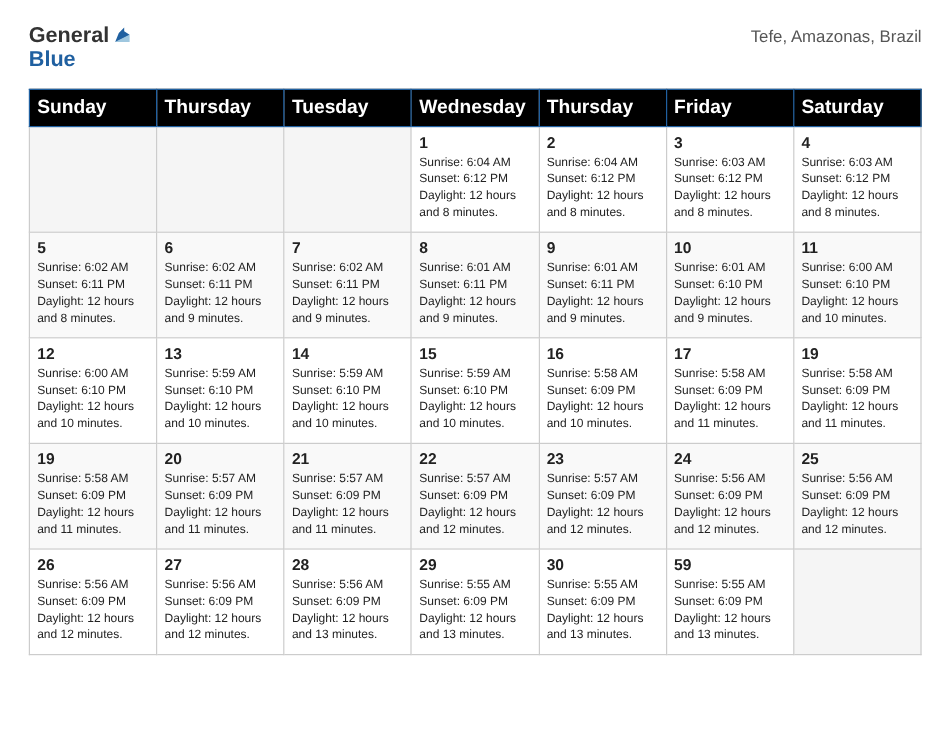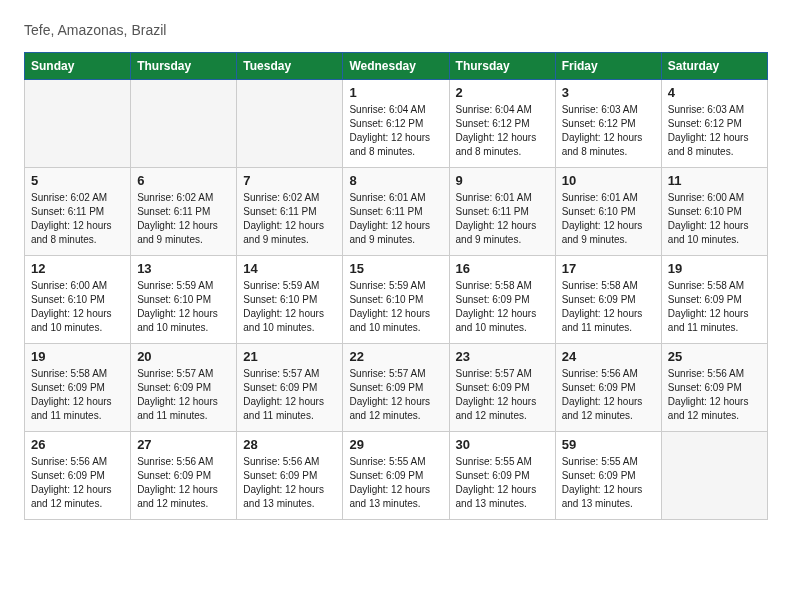--- a/index.html
+++ b/index.html
@@ -55,23 +55,23 @@
       font-size: 14px;
       color: #555;
       margin-top: 2px;
     }
     table {
       width: 100%;
       border-collapse: collapse;
       table-layout: fixed;
     }
     thead tr th {
-      background: #15803d;
+      background: #000000;
       color: #fff;
-      font-size: 12px;
+      font-size: 16px;
       font-weight: bold;
       padding: 6px 6px;
       text-align: left;
       border: 1px solid #2060a0;
     }
     tbody tr td {
       border: 1px solid #ccc;
       vertical-align: top;
       padding: 5px 6px 6px 6px;
       font-size: 10.5px;
@@ -99,20 +99,32 @@
       font-size: 10px;
       color: #222;
       line-height: 1.4;
     }
   </style>
 </head>
 <body>
 
 <div class="page">
   <div class="header">
+    <div class="logo">
+      <div style="display:flex;flex-direction:column;align-items:flex-start;">
+        <div style="display:flex;align-items:center;">
+          <span class="logo-general">General</span>
+          <svg class="logo-icon" viewBox="0 0 24 24" xmlns="http://www.w3.org/2000/svg">
+            <polygon points="4,20 20,12 14,8 14,4 8,10 4,20" fill="#2060a0"></polygon>
+            <polygon points="4,20 20,12 20,20" fill="#4090c0" opacity="0.5"></polygon>
+          </svg>
+        </div>
+        <span class="logo-blue">Blue</span>
+      </div>
+    </div>
     <div class="title-block">
       <div class="calendar-subtitle">Tefe, Amazonas, Brazil</div>
     </div>
   </div>
 
   <table>
     <thead>
       <tr>
       <th>Sunday</th>
           <th>Thursday</th>

